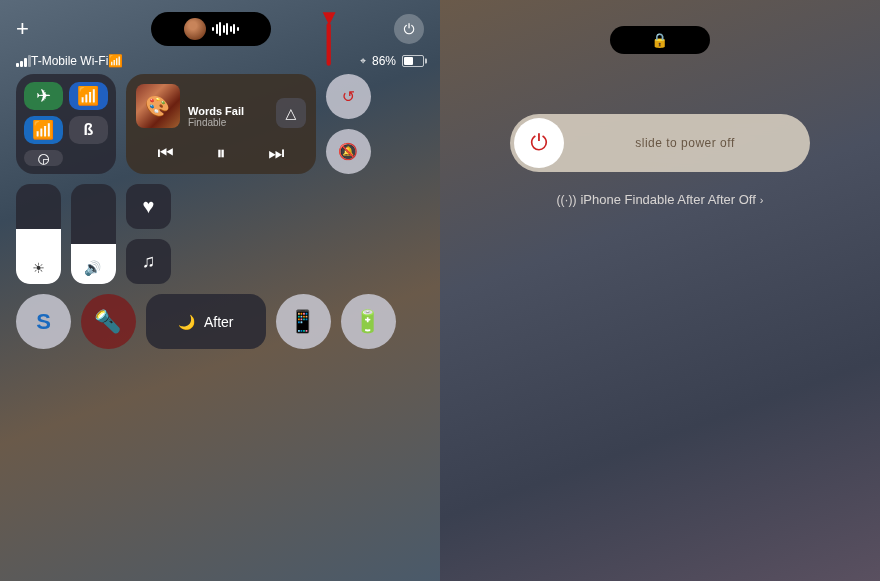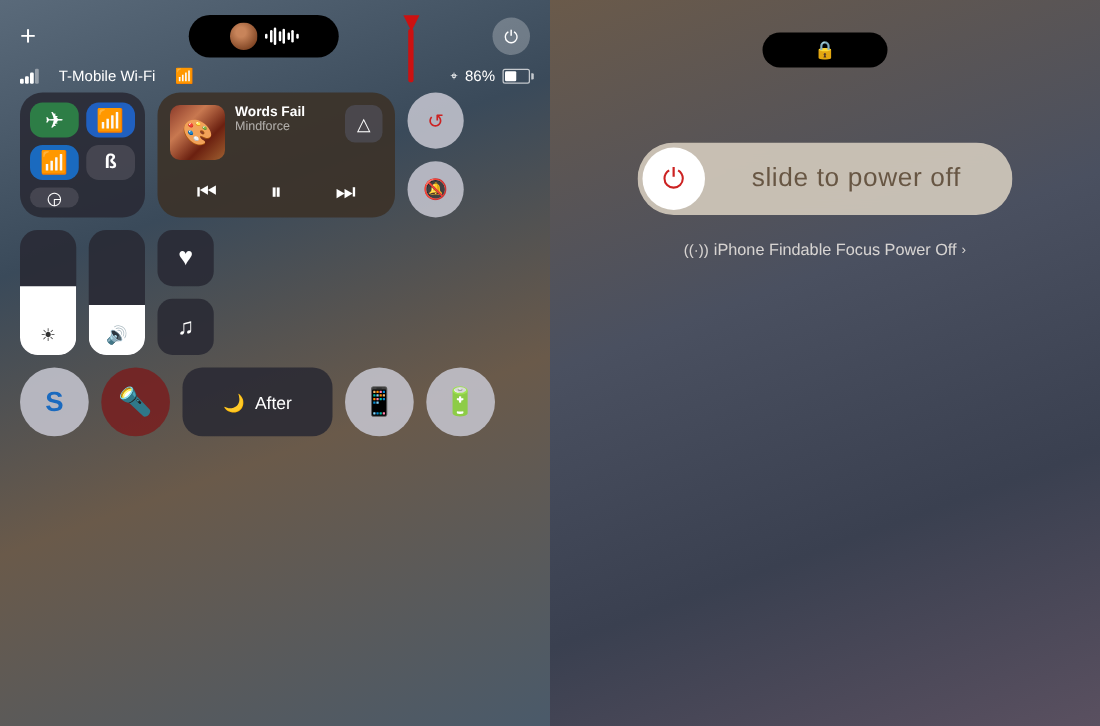--- a/index.html
+++ b/index.html
@@ -137,21 +137,21 @@
     .status-bar {
       display: flex;
       align-items: center;
       justify-content: space-between;
       padding: 0 16px 6px 16px;
     }
 
     .status-left {
       display: flex;
       align-items: center;
-      gap: 16px;
+      gap: 0;
       color: white;
       font-size: 12px;
     }
 
     .signal-bars {
       display: flex;
       align-items: flex-end;
       gap: 1px;
       height: 12px;
     }
@@ -285,21 +285,21 @@
       background: rgba(60,50,40,0.9);
       border-radius: 18px;
       padding: 10px;
       display: flex;
       flex-direction: column;
       justify-content: space-between;
     }
 
     .media-top {
       display: flex;
-      align-items: flex-start;
+      align-items: flex-end;
       justify-content: space-between;
     }
 
     .album-art {
       width: 44px;
       height: 44px;
       border-radius: 8px;
       background: linear-gradient(135deg, #8b3a2a, #c87850, #6b2010, #a06030);
       position: relative;
       overflow: hidden;
@@ -496,21 +496,21 @@
     }
 
     .power-symbol {
       font-size: 22px;
       color: #cc2222;
     }
 
     .slide-text {
       flex: 1;
       text-align: center;
-      font-size: 21px;
+      font-size: 12px;
       font-weight: 500;
       color: rgba(80,60,40,0.8);
       letter-spacing: 0.5px;
     }
 
     .findable-text {
       color: rgba(240,235,230,0.85);
       font-size: 13px;
       text-align: center;
       display: flex;
@@ -604,21 +604,21 @@
         <div class="conn-btn inactive" style="border-radius:10px;background:rgba(80,80,90,0.7);display:flex;align-items:center;justify-content:center;font-size:14px;color:white;">
           <span>◶</span>
         </div>
       </div>
 
       <div class="media-player">
         <div class="media-top">
           <div class="album-art"></div>
           <div class="media-info">
             <div class="song-title">Words Fail</div>
-            <div class="song-artist">Mindforce</div>
+            <div class="song-artist">Findable</div>
           </div>
           <div class="airplay-btn">
             <span>△</span>
           </div>
         </div>
         <div class="media-controls">
           <span>⏮</span>
           <span>⏸</span>
           <span>⏭</span>
         </div>
@@ -684,16 +684,16 @@
 
   <div class="slide-to-power-container">
     <div class="power-circle">
       <span class="power-symbol">⏻</span>
     </div>
     <span class="slide-text">slide to power off</span>
   </div>
 
   <div class="findable-text">
     <span class="findable-icon">((·))</span>
-    <span>iPhone Findable Focus Power Off</span>
+    <span>iPhone Findable After After Off</span>
     <span class="chevron-right">›</span>
   </div>
 </div>
 
 </body></html>

